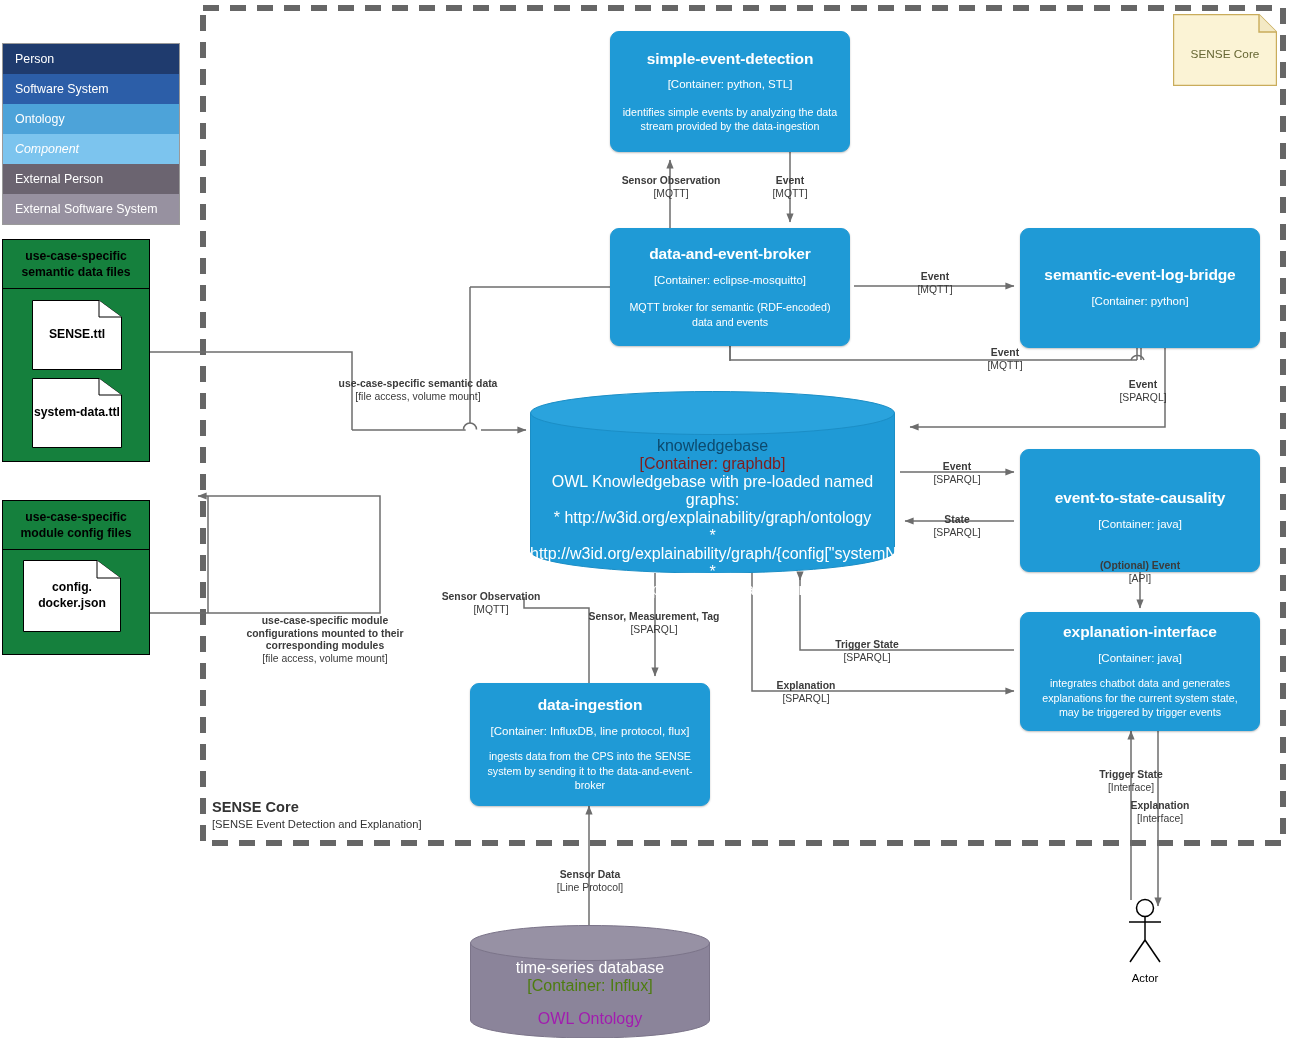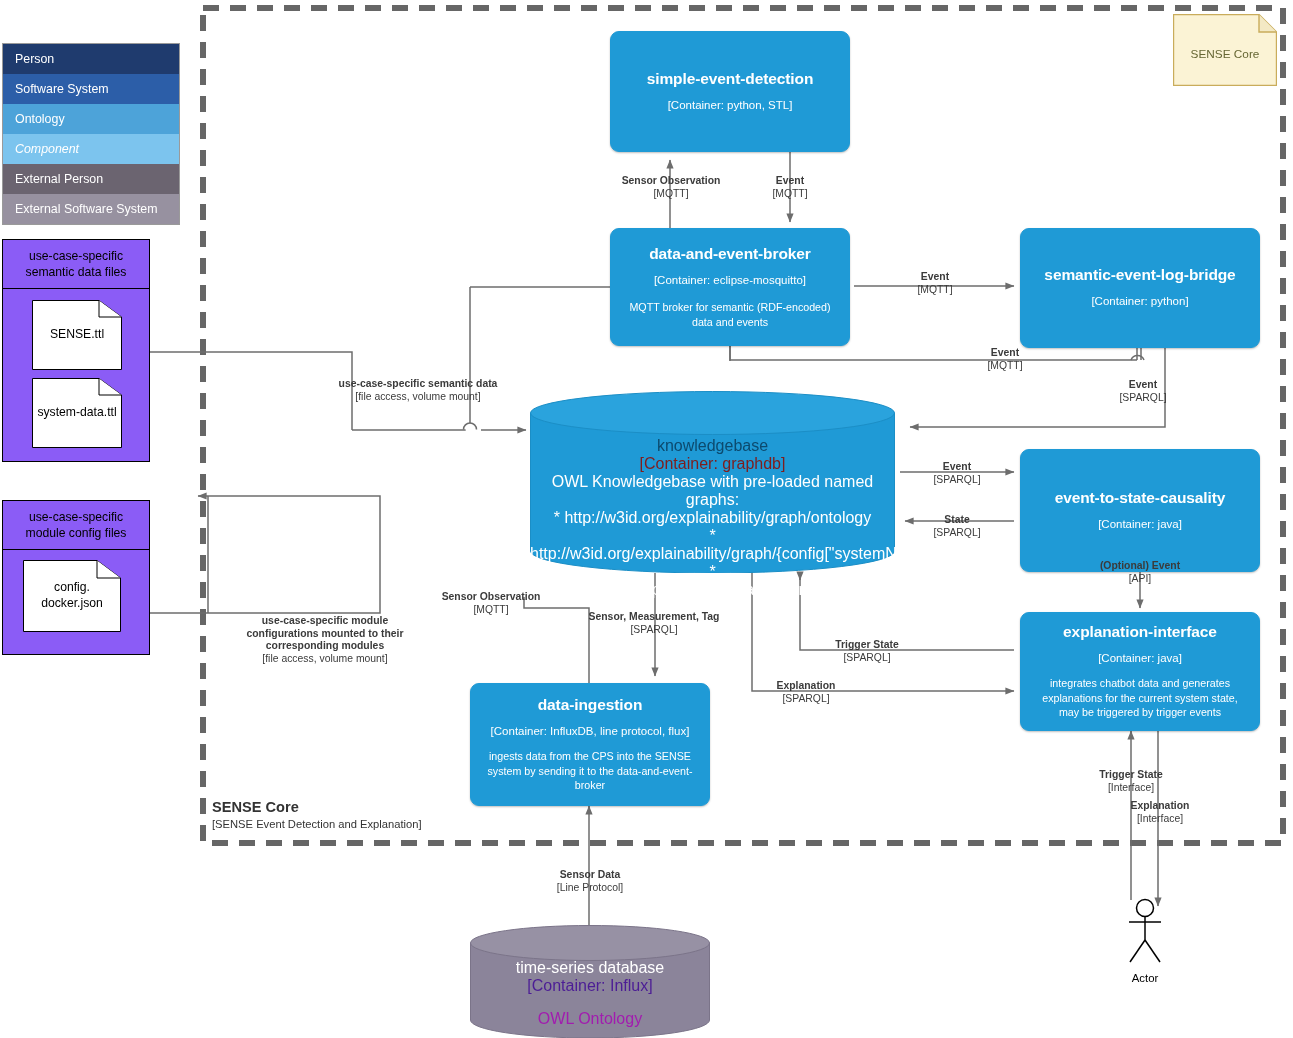--- a/index.html
+++ b/index.html
@@ -89,21 +89,22 @@
     color:#ffffff;
     font-size:12.4px;
     box-sizing:border-box;
   }
 
   
   .filegroup{
     position:absolute;
     border:1px solid #000;
     box-sizing:border-box;
-    background:#8b5cf6;
+    background:#15803d;
+    font-weight:bold;
   }
   .filegroup .fg-head{
     text-align:center;
     font-size:12.2px;
     line-height:1.35;
     color:#000;
     padding:8px 4px 7px;
     border-bottom:1px solid #000;
   }
   .filegroup .fg-body{ position:relative; }
@@ -326,20 +327,21 @@
   </div>
 
   <div id="boundary-label">
     <div class="bl-title">SENSE Core</div>
     <div class="bl-sub">[SENSE Event Detection and Explanation]</div>
   </div>
 
   <div class="node container" style="left:610px; top:31px; width:240px; height:121px;">
     <div class="n-title">simple-event-detection</div>
     <div class="n-tech">[Container: python, STL]</div>
+    <div class="n-desc">identifies simple events by analyzing the data stream provided by the data-ingestion</div>
   </div>
 
   <div class="node container" style="left:610px; top:228px; width:240px; height:118px;">
     <div class="n-title">data-and-event-broker</div>
     <div class="n-tech">[Container: eclipse-mosquitto]</div>
     <div class="n-desc">MQTT broker for semantic (RDF-encoded) data and events</div>
   </div>
 
   <div class="node container" style="left:1020px; top:228px; width:240px; height:120px;">
     <div class="n-title">semantic-event-log-bridge</div>
@@ -380,21 +382,21 @@
     <div class="n-desc tight">ingests data from the CPS into the SENSE system by sending it to the data-and-event-broker</div>
   </div>
 
   <div class="cyl" style="left:470px; top:925px; width:240px; height:113px;">
     <svg class="cyl-svg" width="240" height="113" viewBox="0 0 240 113">
       <path d="M0.5,18 L0.5,95 a119.5,18 0 0 0 239,0 L239.5,18 Z" fill="#8b849a" stroke="#7b7489" stroke-width="1"></path>
       <ellipse cx="120" cy="18" rx="119.5" ry="17.5" fill="#9791a4" stroke="#7b7489" stroke-width="1"></ellipse>
     </svg>
     <div class="cyl-text" style="top:34px;">
       <div class="n-title" style="color:#fff">time-series database</div>
-      <div class="n-tech" style="color:#4c1d95">[Container: Influx]</div>
+      <div class="n-tech" style="color:#4d7c0f">[Container: Influx]</div>
       <div class="n-desc tight" style="color:#a21caf;margin-top:15px;">OWL Ontology</div>
     </div>
   </div>
 
   <div id="actor">
     <svg width="54" height="70" viewBox="0 0 54 70">
       <circle cx="27" cy="10" r="8.5" fill="#fff" stroke="#000" stroke-width="1.5"></circle>
       <line x1="27" y1="18.5" x2="27" y2="42" stroke="#000" stroke-width="1.5"></line>
       <line x1="11" y1="24" x2="43" y2="24" stroke="#000" stroke-width="1.5"></line>
       <line x1="27" y1="42" x2="12" y2="64" stroke="#000" stroke-width="1.5"></line>

